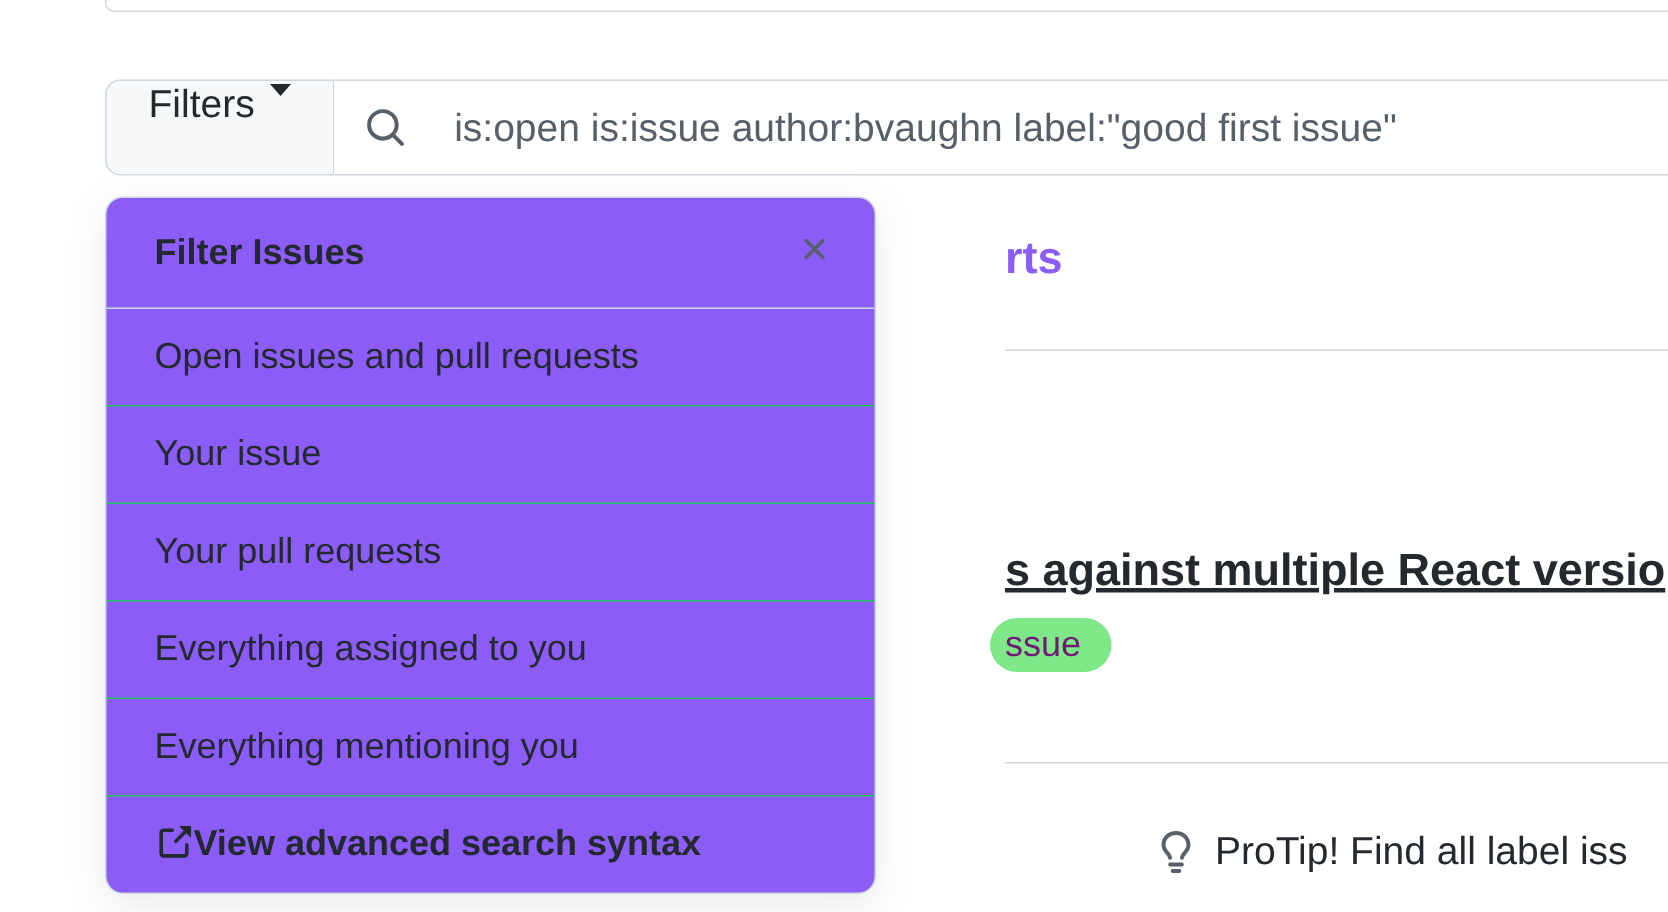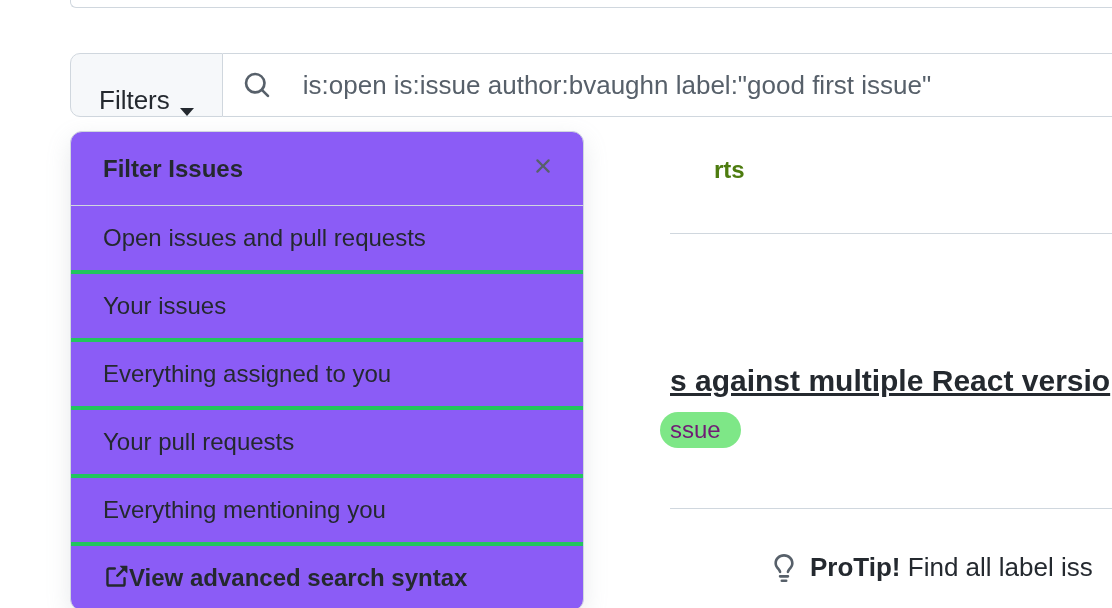--- a/index.html
+++ b/index.html
@@ -32,21 +32,21 @@
       position: absolute;
       top: 53px;
       left: 70px;
       right: 0;
       display: flex;
       align-items: stretch;
       height: 64px;
     }
     .filters-btn {
       display: flex;
-      align-items: flex-end;
+      align-items: flex-start;
       gap: 10px;
       padding: 0 28px;
       background: #f6f8fa;
       border: 1px solid #d0d7de;
       border-radius: 10px 0 0 10px;
       font-size: 26px;
       font-weight: 500;
       color: #24292f;
       cursor: pointer;
     }
@@ -104,43 +104,42 @@
     }
     .close-btn {
       color: #57606a;
       cursor: pointer;
       font-size: 28px;
       line-height: 1;
       padding: 4px;
     }
     .dropdown-item {
       padding: 18px 32px;
-      border-bottom: 4px solid #22c55e;
+      border-bottom: 1px solid #22c55e;
       font-size: 24px;
       color: #24292f;
       cursor: pointer;
     }
     .dropdown-footer {
       display: flex;
       padding: 18px 32px;
       cursor: pointer;
     }
     .dropdown-footer-text {
       font-size: 24px;
       font-weight: 600;
       color: #24292f;
     }
     .bg-text1 {
       position: absolute;
       top: 156px;
       left: 670px;
-      font-size: 24px;
+      font-size: 30px;
       font-weight: 600;
-      color: #4d7c0f;
-      margin-left: 44px;
+      color: #8b5cf6;
     }
     .bg-divider {
       position: absolute;
       top: 233px;
       left: 670px;
       right: 0;
       border-top: 1px solid #d0d7de;
     }
     .bg-text2 {
       position: absolute;
@@ -175,21 +174,21 @@
       top: 552px;
       left: 770px;
       display: flex;
       align-items: center;
       gap: 12px;
       font-size: 26px;
       color: #24292f;
       white-space: nowrap;
     }
     .protip-label {
-      font-weight: 700;
+      font-weight: 400;
     }
     .icon-svg {
       fill: currentColor;
     }
   </style>
 </head>
 <body>
 
 <div class="top-border"></div>
 
@@ -224,23 +223,23 @@
 <div class="dropdown">
   <div class="dropdown-header">
     <span class="dropdown-title">Filter Issues</span>
     <span class="close-btn">
       <svg class="icon-svg" width="24" height="24" viewBox="0 0 16 16" style="color:#57606a;">
         <path d="M3.72 3.72a.75.75 0 0 1 1.06 0L8 6.94l3.22-3.22a.749.749 0 0 1 1.275.326.749.749 0 0 1-.215.734L9.06 8l3.22 3.22a.749.749 0 0 1-.326 1.275.749.749 0 0 1-.734-.215L8 9.06l-3.22 3.22a.751.751 0 0 1-1.042-.018.751.751 0 0 1-.018-1.042L6.94 8 3.72 4.78a.75.75 0 0 1 0-1.06Z"></path>
       </svg>
     </span>
   </div>
   <div class="dropdown-item">Open issues and pull requests</div>
-  <div class="dropdown-item">Your issues</div>
+  <div class="dropdown-item">Your issue</div>
+  <div class="dropdown-item">Your pull requests</div>
   <div class="dropdown-item">Everything assigned to you</div>
-  <div class="dropdown-item">Your pull requests</div>
   <div class="dropdown-item">Everything mentioning you</div>
   <div class="dropdown-footer">
     <svg class="icon-svg" width="26" height="26" viewBox="0 0 16 16">
       <path d="M3.75 2h3.5a.75.75 0 0 1 0 1.5h-3.5a.25.25 0 0 0-.25.25v8.5c0 .138.112.25.25.25h8.5a.25.25 0 0 0 .25-.25v-3.5a.75.75 0 0 1 1.5 0v3.5A1.75 1.75 0 0 1 12.25 14h-8.5A1.75 1.75 0 0 1 2 12.25v-8.5C2 2.784 2.784 2 3.75 2Zm6.854-1h4.146a.25.25 0 0 1 .25.25v4.146a.25.25 0 0 1-.427.177L13.03 4.03 9.28 7.78a.751.751 0 0 1-1.042-.018.751.751 0 0 1-.018-1.042l3.75-3.75-1.543-1.543A.25.25 0 0 1 10.604 1Z"></path>
     </svg>
     <span class="dropdown-footer-text">View advanced search syntax</span>
   </div>
 </div>
 
 </body></html>

